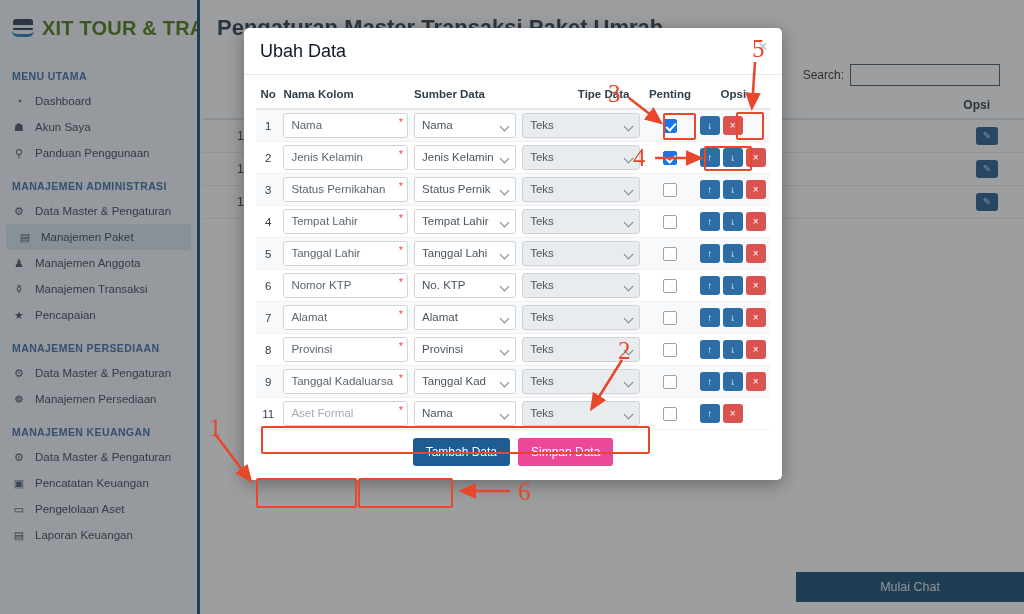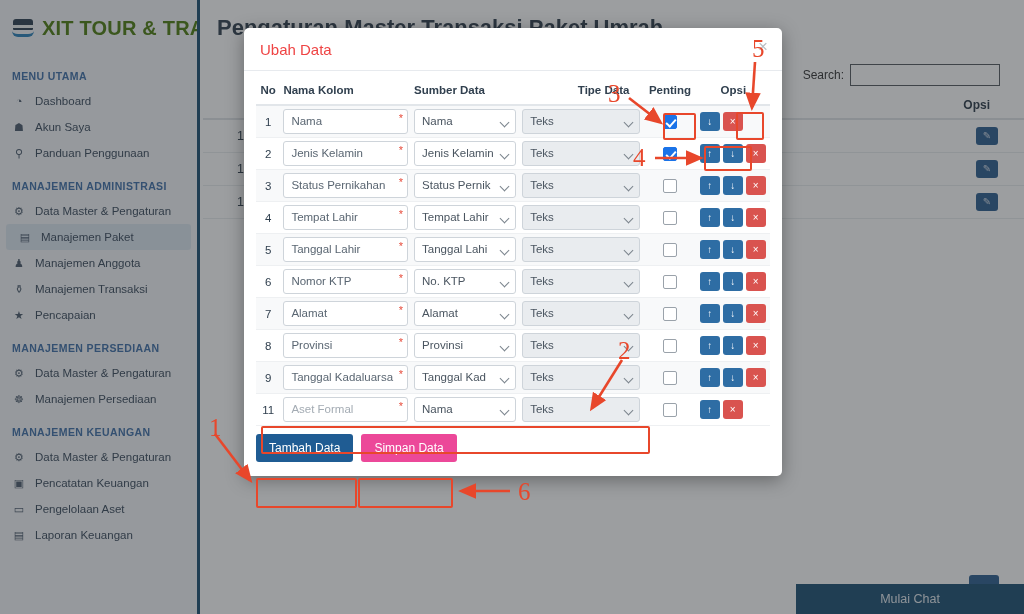--- a/index.html
+++ b/index.html
@@ -115,21 +115,21 @@
   }
   .bg-table td.num { width: 50px; padding-left: 34px; }
   .bg-table td.act { text-align: right; padding-right: 26px; }
   .sort-ico { color: #b6bcc2; font-size: 9px; margin-left: 5px; }
   .pencil-btn {
     display: inline-block; width: 22px; height: 18px; background: #2c5d8f;
     border-radius: 3px; color: #cfdae6; font-size: 10px; line-height: 18px;
     text-align: center;
   }
   .chat-btn {
-    position: absolute; right: 0px; bottom: 0px; width: 228px; height: 30px;
+    position: absolute; right: 0px; bottom: 12px; width: 228px; height: 30px;
     background: #1b4f72; color: #e3e9ef; font-size: 12.5px;
     display: flex; align-items: center; justify-content: center;
   }
   .chat-tab {
     position: absolute; right: 25px; bottom: 30px; width: 30px; height: 9px;
     background: #2c5d8f; border-radius: 3px 3px 0 0;
   }
 
   
   .overlay {
@@ -141,21 +141,21 @@
   .modal {
     position: absolute; left: 244px; top: 28px; width: 538px;
     background: #ffffff; border-radius: 5px;
     box-shadow: 0 4px 18px rgba(0,0,0,.35);
     overflow: hidden;
   }
   .modal-head {
     padding: 13px 16px 12px 16px; border-bottom: 1px solid #e7eaee;
     position: relative;
   }
-  .modal-title { font-size: 15px; color: #ef4444; }
+  .modal-title { font-size: 18px; color: #0f172a; }
   .modal-close {
     position: absolute; right: 14px; top: 10px;
     font-size: 17px; color: #b9bec4; line-height: 1;
   }
   .modal-body { padding: 6px 12px 4px 12px; }
 
   .ftable { width: 100%; border-collapse: collapse; }
   .ftable th {
     font-size: 11.5px; font-weight: bold; color: #31404f;
     padding: 7px 3px 8px 3px; border-bottom: 2px solid #e2e6ea;
@@ -221,21 +221,21 @@
     font-size: 10px; line-height: 19px; text-align: center; flex: 0 0 20px;
   }
   .ob.up, .ob.down { background: #2e6da4; }
   .ob.del { background: #d9534f; }
 
   .note {
     font-size: 10.5px; color: #31404f; font-style: italic;
     padding: 7px 4px 2px 4px;
   }
   .note b { font-style: italic; }
-  .modal-foot { padding: 4px 12px 14px 12px; display: flex; gap: 8px; }
+  .modal-foot { padding: 4px 12px 14px 12px; display: flex; gap: 8px; justify-content: center; }
   .fbtn {
     font-size: 12px; color: #fff; padding: 7px 13px; border-radius: 3px;
     border: none;
   }
   .fbtn.tambah { background: #1f5c93; }
   .fbtn.simpan { background: #ec4899; }
 
   
   .ann { position: absolute; pointer-events: none; }
   .ann-num {

